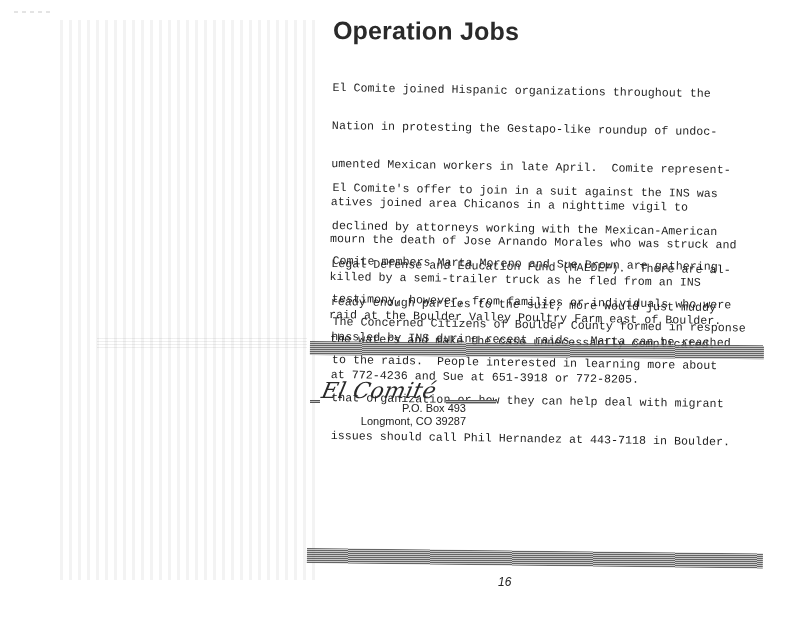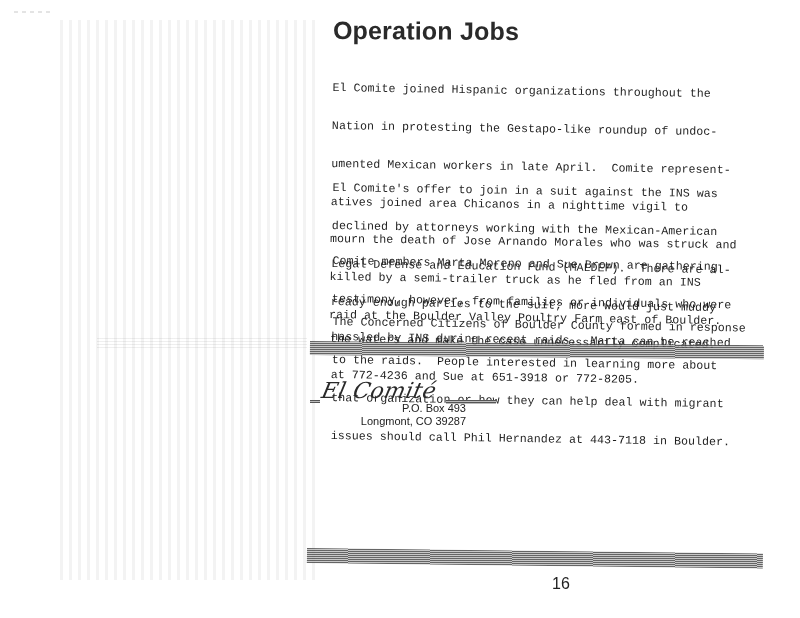--- a/index.html
+++ b/index.html
@@ -158,25 +158,26 @@
       line-height: 13px;
       color: #222;
     }
     .sig-address .addr-line {
       display: block;
       white-space: nowrap;
     }
 
     .page-number {
       position: absolute;
-      left: 552px;
+      left: 498px;
       top: 575px;
       font-family: "Liberation Sans", "DejaVu Sans", sans-serif;
-      font-size: 16px;
+      font-size: 12px;
       color: #222;
+      font-style: italic;
     }
   </style>
 </head>
 <body>
 
 <div class="corner-mark"></div>
 <div class="ghost"></div>
 <div class="ghost-rule"></div>
 
 <div class="page">

